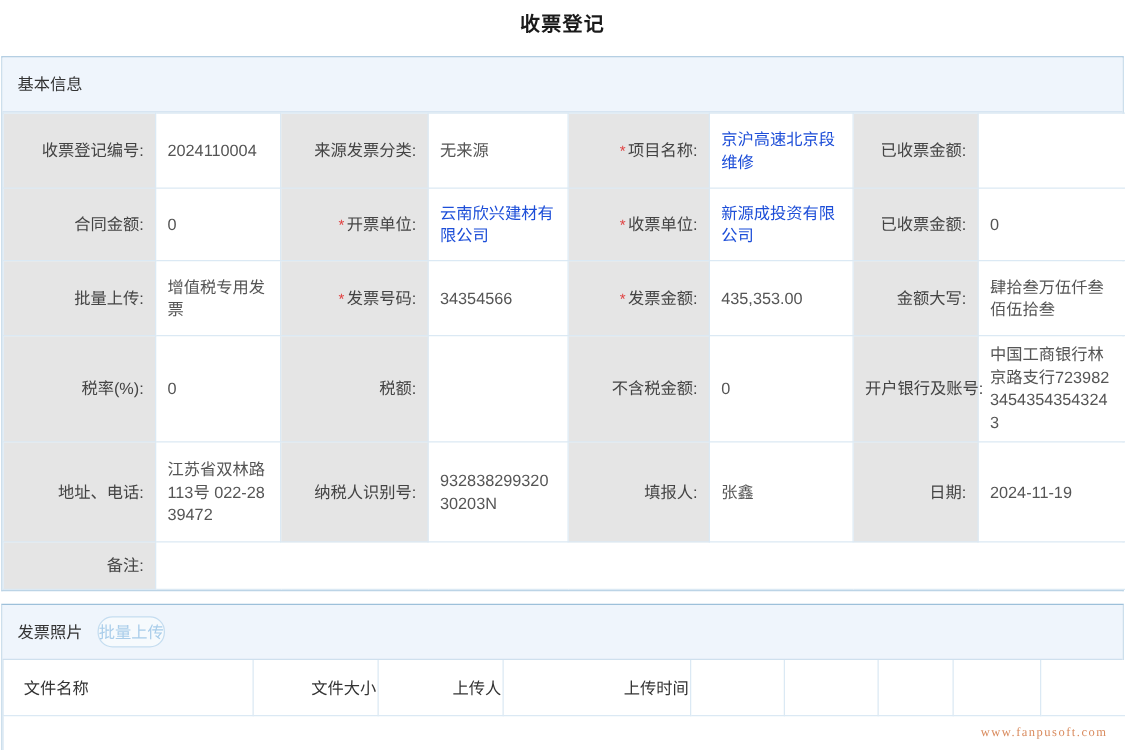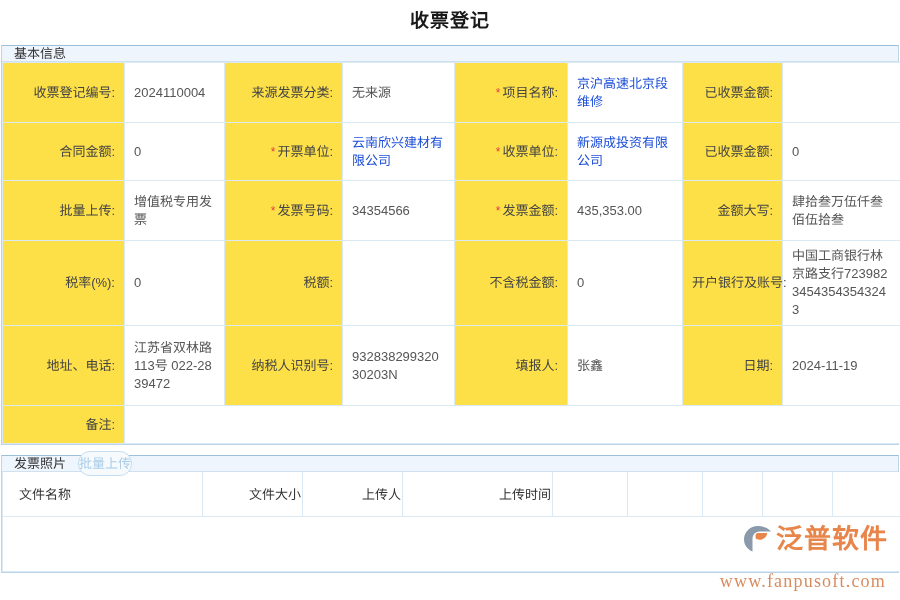--- a/index.html
+++ b/index.html
@@ -17,41 +17,41 @@
   .page {
     position: relative;
     width: 900px;
     height: 600px;
     box-sizing: border-box;
   }
 
   
   .page-title {
     text-align: center;
-    font-size: 19px;
+    font-size: 16px;
     font-weight: bold;
     color: #1a1a1a;
     letter-spacing: 1px;
     padding: 10px 0 13px 0;
     line-height: 22px;
   }
 
   
   .panel {
     border: 1px solid #bcd4e6;
     border-top: 1px solid #9dc0da;
     background: #ffffff;
     margin: 0 1px;
     box-sizing: border-box;
   }
 
   .panel-head {
     background: #eff5fc;
     border-bottom: 1px solid #cfe0ee;
-    height: 16px;
+    height: 44px;
     line-height: 34px;
     padding: 0 0 0 12px;
     font-size: 13px;
     color: #333;
     display: flex;
     align-items: center;
     box-sizing: border-box;
   }
 
   .panel-head .head-label {
@@ -83,21 +83,21 @@
   table.form td {
     border: 1px solid #dbe9f4;
     padding: 6px 9px;
     vertical-align: middle;
     word-break: break-all;
     line-height: 18px;
     box-sizing: border-box;
   }
 
   td.lbl {
-    background: #fde047;
+    background: #e5e5e5;
     text-align: right;
     color: #444444;
     white-space: nowrap;
     padding-right: 8px;
   }
 
   td.val {
     background: #ffffff;
     color: #555555;
   }
@@ -170,21 +170,21 @@
   .logo-text {
     font-size: 27px;
     font-weight: bold;
     color: #e8854a;
     letter-spacing: 1px;
     line-height: 28px;
     font-family: "DejaVu Sans", "Liberation Sans", sans-serif;
   }
 
   .logo-url {
-    font-size: 18px;
+    font-size: 10px;
     color: #d98b5e;
     letter-spacing: 1.2px;
     font-family: "Liberation Serif", "DejaVu Serif", serif;
     margin-top: 17px;
     margin-right: 2px;
   }
 </style>
 </head>
 <body>
 
@@ -374,23 +374,16 @@
       </thead>
       <tbody>
         <tr>
           <td class="body-cell" colspan="9"></td>
         </tr>
       </tbody>
     </table>
   </div>
 
   <div class="logo">
-    <div class="logo-row">
-      <svg class="logo-mark" viewBox="0 0 60 60">
-        <path d="M30 4 C14 4 2 16 2 31 C2 42 9 51 19 55 L19 30 C19 21 25 15 34 15 L56 15 C50 8 41 4 30 4 Z" fill="#8a9aab"></path>
-        <path d="M30 18 C22 18 26 30 26 30 C26 30 36 34 43 28 C49 23 48 18 48 18 Z" fill="#e8854a"></path>
-      </svg>
-      <span class="logo-text">泛普软件</span>
-    </div>
     <div class="logo-url">www.fanpusoft.com</div>
   </div>
 
 </div>
 
 </body></html>

